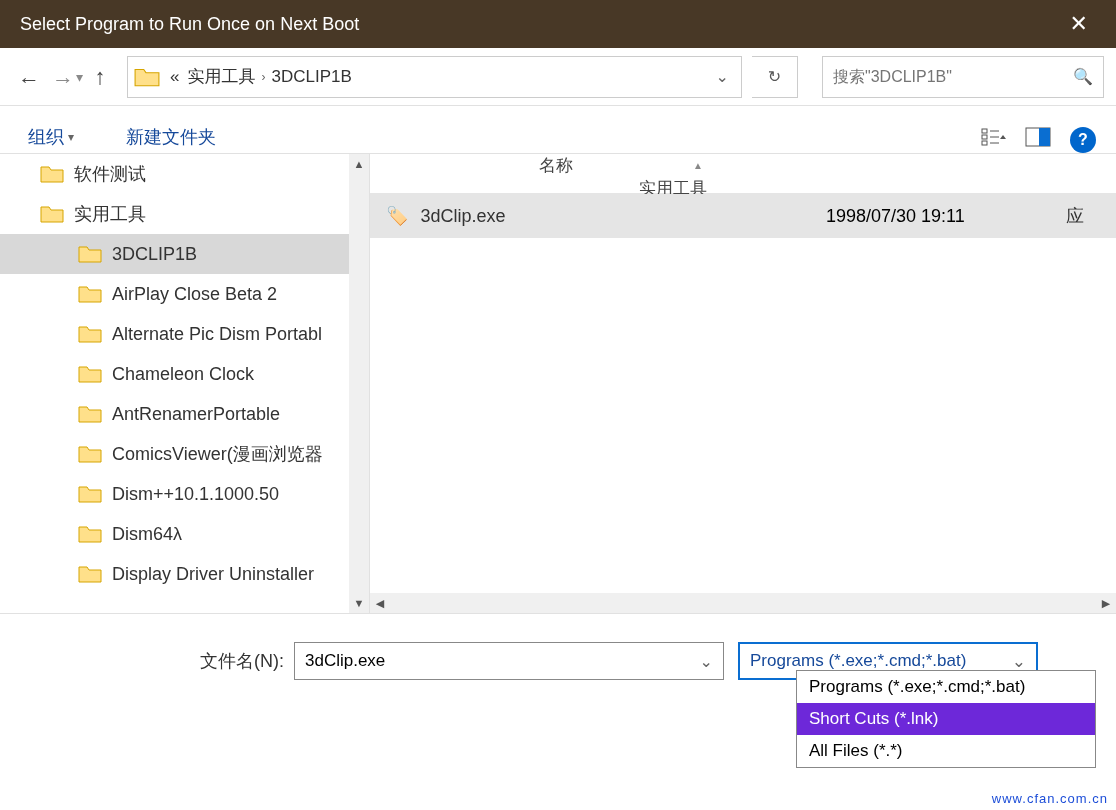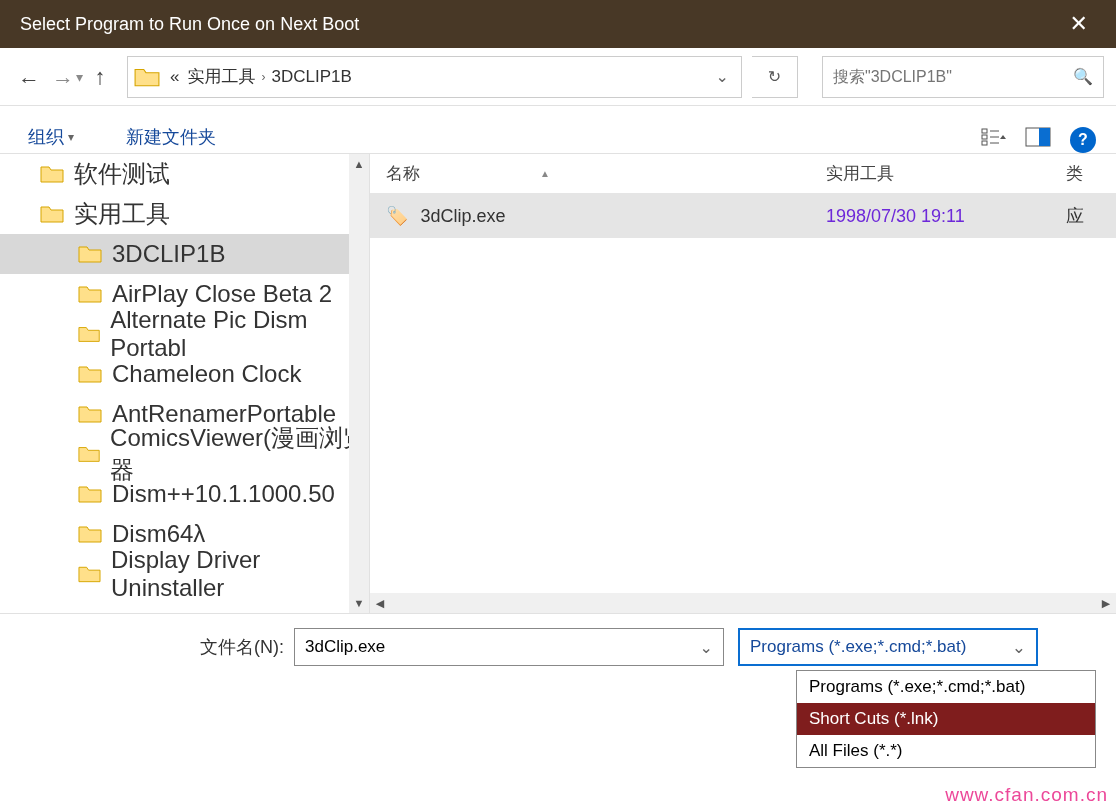--- a/index.html
+++ b/index.html
@@ -31,56 +31,56 @@
 .toolbar .gap { width:36px; }
 .toolbar .spacer { flex:1; }
 .toolbar .iconbtn { width:36px; height:32px; display:flex; align-items:center; justify-content:center; cursor:pointer; margin:0 4px; }
 .help { width:26px; height:26px; border-radius:50%; background:#0066cc; color:#fff; font-size:16px; font-weight:bold; display:flex; align-items:center; justify-content:center; cursor:pointer; margin-left:10px; }
 
 .main { display:flex; height:460px; border-bottom:1px solid #e1e1e1; }
 .tree { width:370px; border-right:1px solid #e1e1e1; position:relative; overflow:hidden; }
 .tree-scroll { position:absolute; right:0; top:0; bottom:0; width:20px; background:#f0f0f0; display:flex; flex-direction:column; }
 .tree-scroll .arr { height:20px; text-align:center; font-size:11px; color:#555; line-height:20px; cursor:pointer; }
 .tree-track { flex:1; position:relative; }
-.tree-item { height:40px; display:flex; align-items:center; padding-left:40px; font-size:24px; color:#333; cursor:pointer; }
+.tree-item { height:40px; display:flex; align-items:center; padding-left:40px; font-size:18px; color:#333; cursor:pointer; }
 .tree-item.l2 { padding-left:78px; }
 .tree-item.selected { background:#d8d8d8; }
 .tree-item .fldr { width:24px; height:20px; margin-right:10px; }
 
 .list { flex:1; display:flex; flex-direction:column; background:#fff; }
-.list-header { height:40px; display:flex; align-items:center; border-bottom:1px solid #e5e5e5; font-size:17px; color:#444; }
+.list-header { height:40px; display:flex; align-items:center; border-bottom:1px solid #e5e5e5; font-size:17px; color:#444;flex-direction:column; }
 .list-header .col { padding:0 16px; display:flex; align-items:center; }
 .col-name { width:440px; }
 .col-date { width:240px; }
 .col-type { flex:1; }
 .sortind { font-size:10px; color:#888; margin:0 auto; }
 .list-row { height:44px; display:flex; align-items:center; font-size:18px; color:#333; }
 .list-row.selected { background:#e5e5e5; }
 .list-row .col { padding:0 16px; display:flex; align-items:center; }
 .list-row .fileicon { margin-right:12px; color:#666; }
-.list-row .date { color:#6d28d9; }
+.list-row .date { color:#000000; }
 .list-body { flex:1; }
 .list-hscroll { height:20px; background:#f0f0f0; display:flex; align-items:center; }
 .list-hscroll .arr { width:20px; text-align:center; font-size:11px; color:#555; cursor:pointer; }
 .list-hscroll .track { flex:1; height:20px; background:#f0f0f0; position:relative; }
 
-.filerow { padding:14px 20px; display:flex; align-items:center; position:relative; }
+.filerow { padding:28px 20px; display:flex; align-items:center; position:relative; }
 .filerow .lbl { font-size:18px; color:#333; margin-right:10px; padding-left:180px; }
 .fname { width:430px; height:38px; border:1px solid #888; display:flex; align-items:center; padding:0 10px; }
 .fname input { flex:1; border:none; outline:none; font-size:17px; }
 .fname .dd { color:#666; cursor:pointer; }
 .ftype { width:300px; height:38px; border:2px solid #0a6ed1; margin-left:14px; display:flex; align-items:center; padding:0 10px; background:#fff; color:#16499a; font-size:17px; }
 .ftype .dd { margin-left:auto; color:#666; cursor:pointer; }
 
 .dropdown { position:absolute; right:20px; top:56px; width:300px; background:#fff; border:1px solid #888; z-index:10; }
 .dropdown .opt { padding:6px 12px; font-size:17px; cursor:pointer; }
-.dropdown .opt.hl { background:#7f1d1d; color:#fff; }
+.dropdown .opt.hl { background:#6d28d9; color:#fff; }
 
 svg.folder { display:inline-block; }
-.watermark { position:absolute; right:8px; bottom:4px; color:#ec4899; font-size:19px; letter-spacing:1px; }
+.watermark { position:absolute; right:8px; bottom:4px; color:#1d4ed8; font-size:13px; letter-spacing:1px; }
 </style>
 </head>
 <body>
 
 <div class="titlebar">
   <span>Select Program to Run Once on Next Boot</span>
   <span class="spacer"></span>
   <span class="close">✕</span>
 </div>
 

